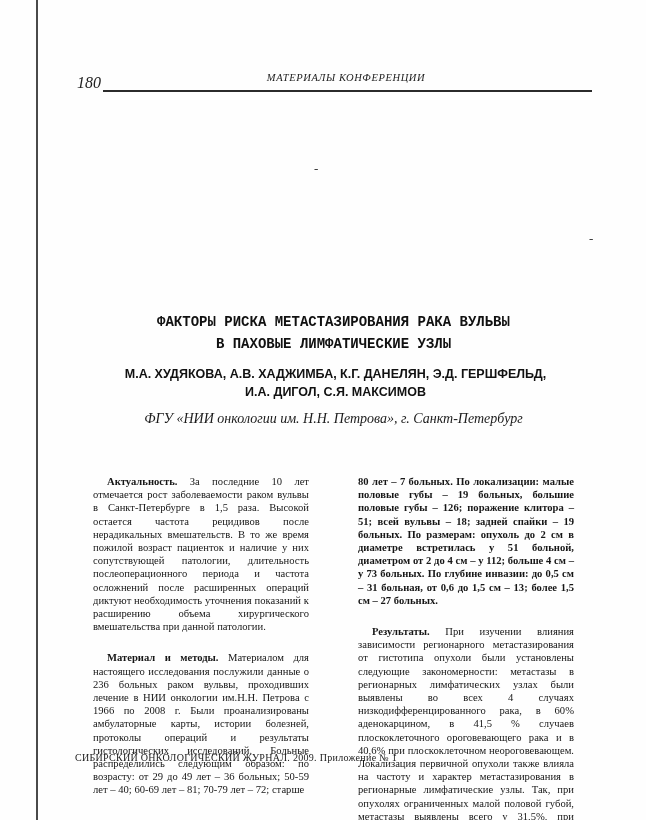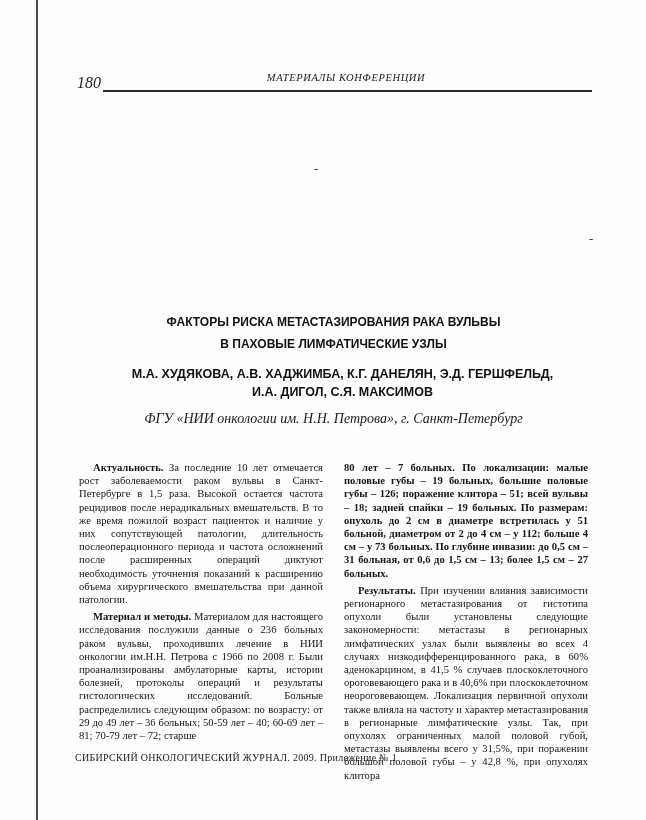--- a/index.html
+++ b/index.html
@@ -58,29 +58,29 @@
     color: #333;
   }
   .mark1 { left: 314px; top: 161px; }
   .mark2 { left: 589px; top: 231px; }
   .title {
     position: absolute;
     left: 75px;
     width: 517px;
     top: 311px;
     text-align: center;
-    font-family: Liberation Sans, sans-serif;
+    font-family: Liberation Mono, monospace;
     font-weight: bold;
-    font-size: 12px;
+    font-size: 14px;
     line-height: 22px;
     color: #111;
   }
   .authors {
     position: absolute;
-    left: 84px;
+    left: 77px;
     width: 517px;
     top: 365px;
     text-align: center;
     font-family: "Liberation Sans", sans-serif;
     font-weight: bold;
     font-size: 12.5px;
     line-height: 18px;
     color: #111;
   }
   .affiliation {
@@ -102,21 +102,21 @@
     gap: 13px;
   }
   .col {
     flex: 1 1 0;
     font-size: 10.6px;
     line-height: 13.2px;
     text-align: justify;
     color: #161616;
   }
   .para {
-    margin: 4px;
+    margin: 18px;
     text-indent: 14px;
   }
   .para.noindent {
     text-indent: 0;
     font-weight: bold;
   }
   .lead {
     font-weight: bold;
   }
   .footer {

